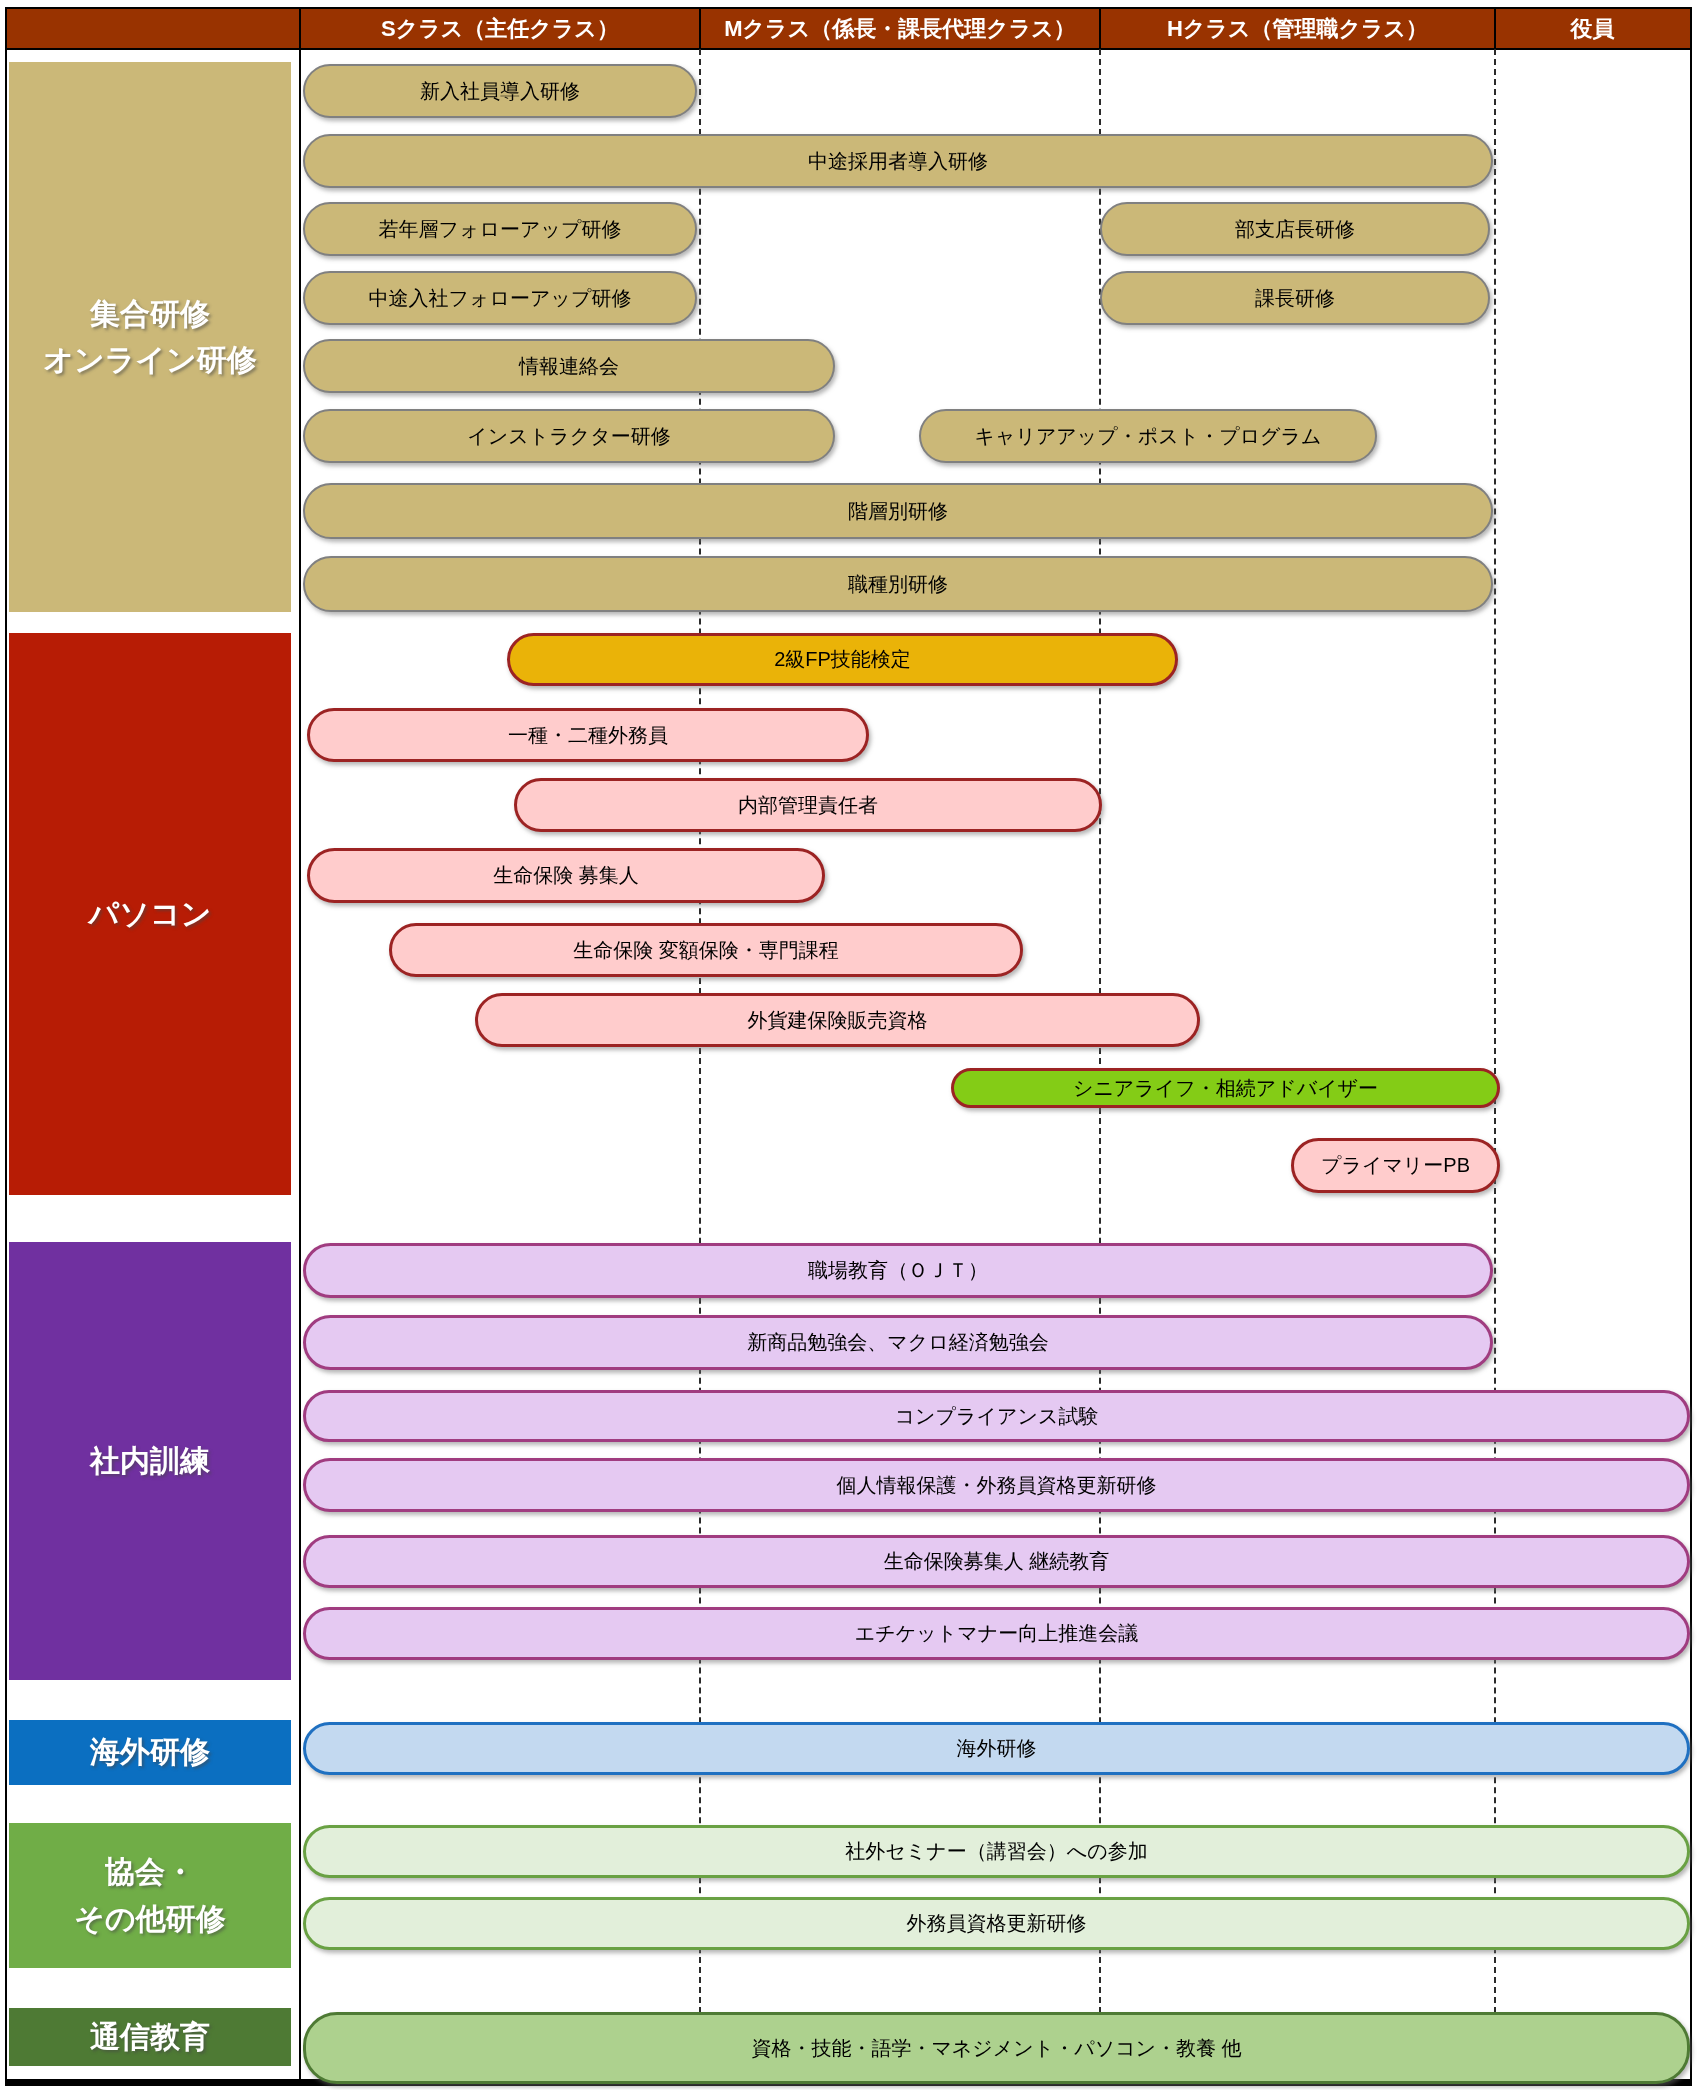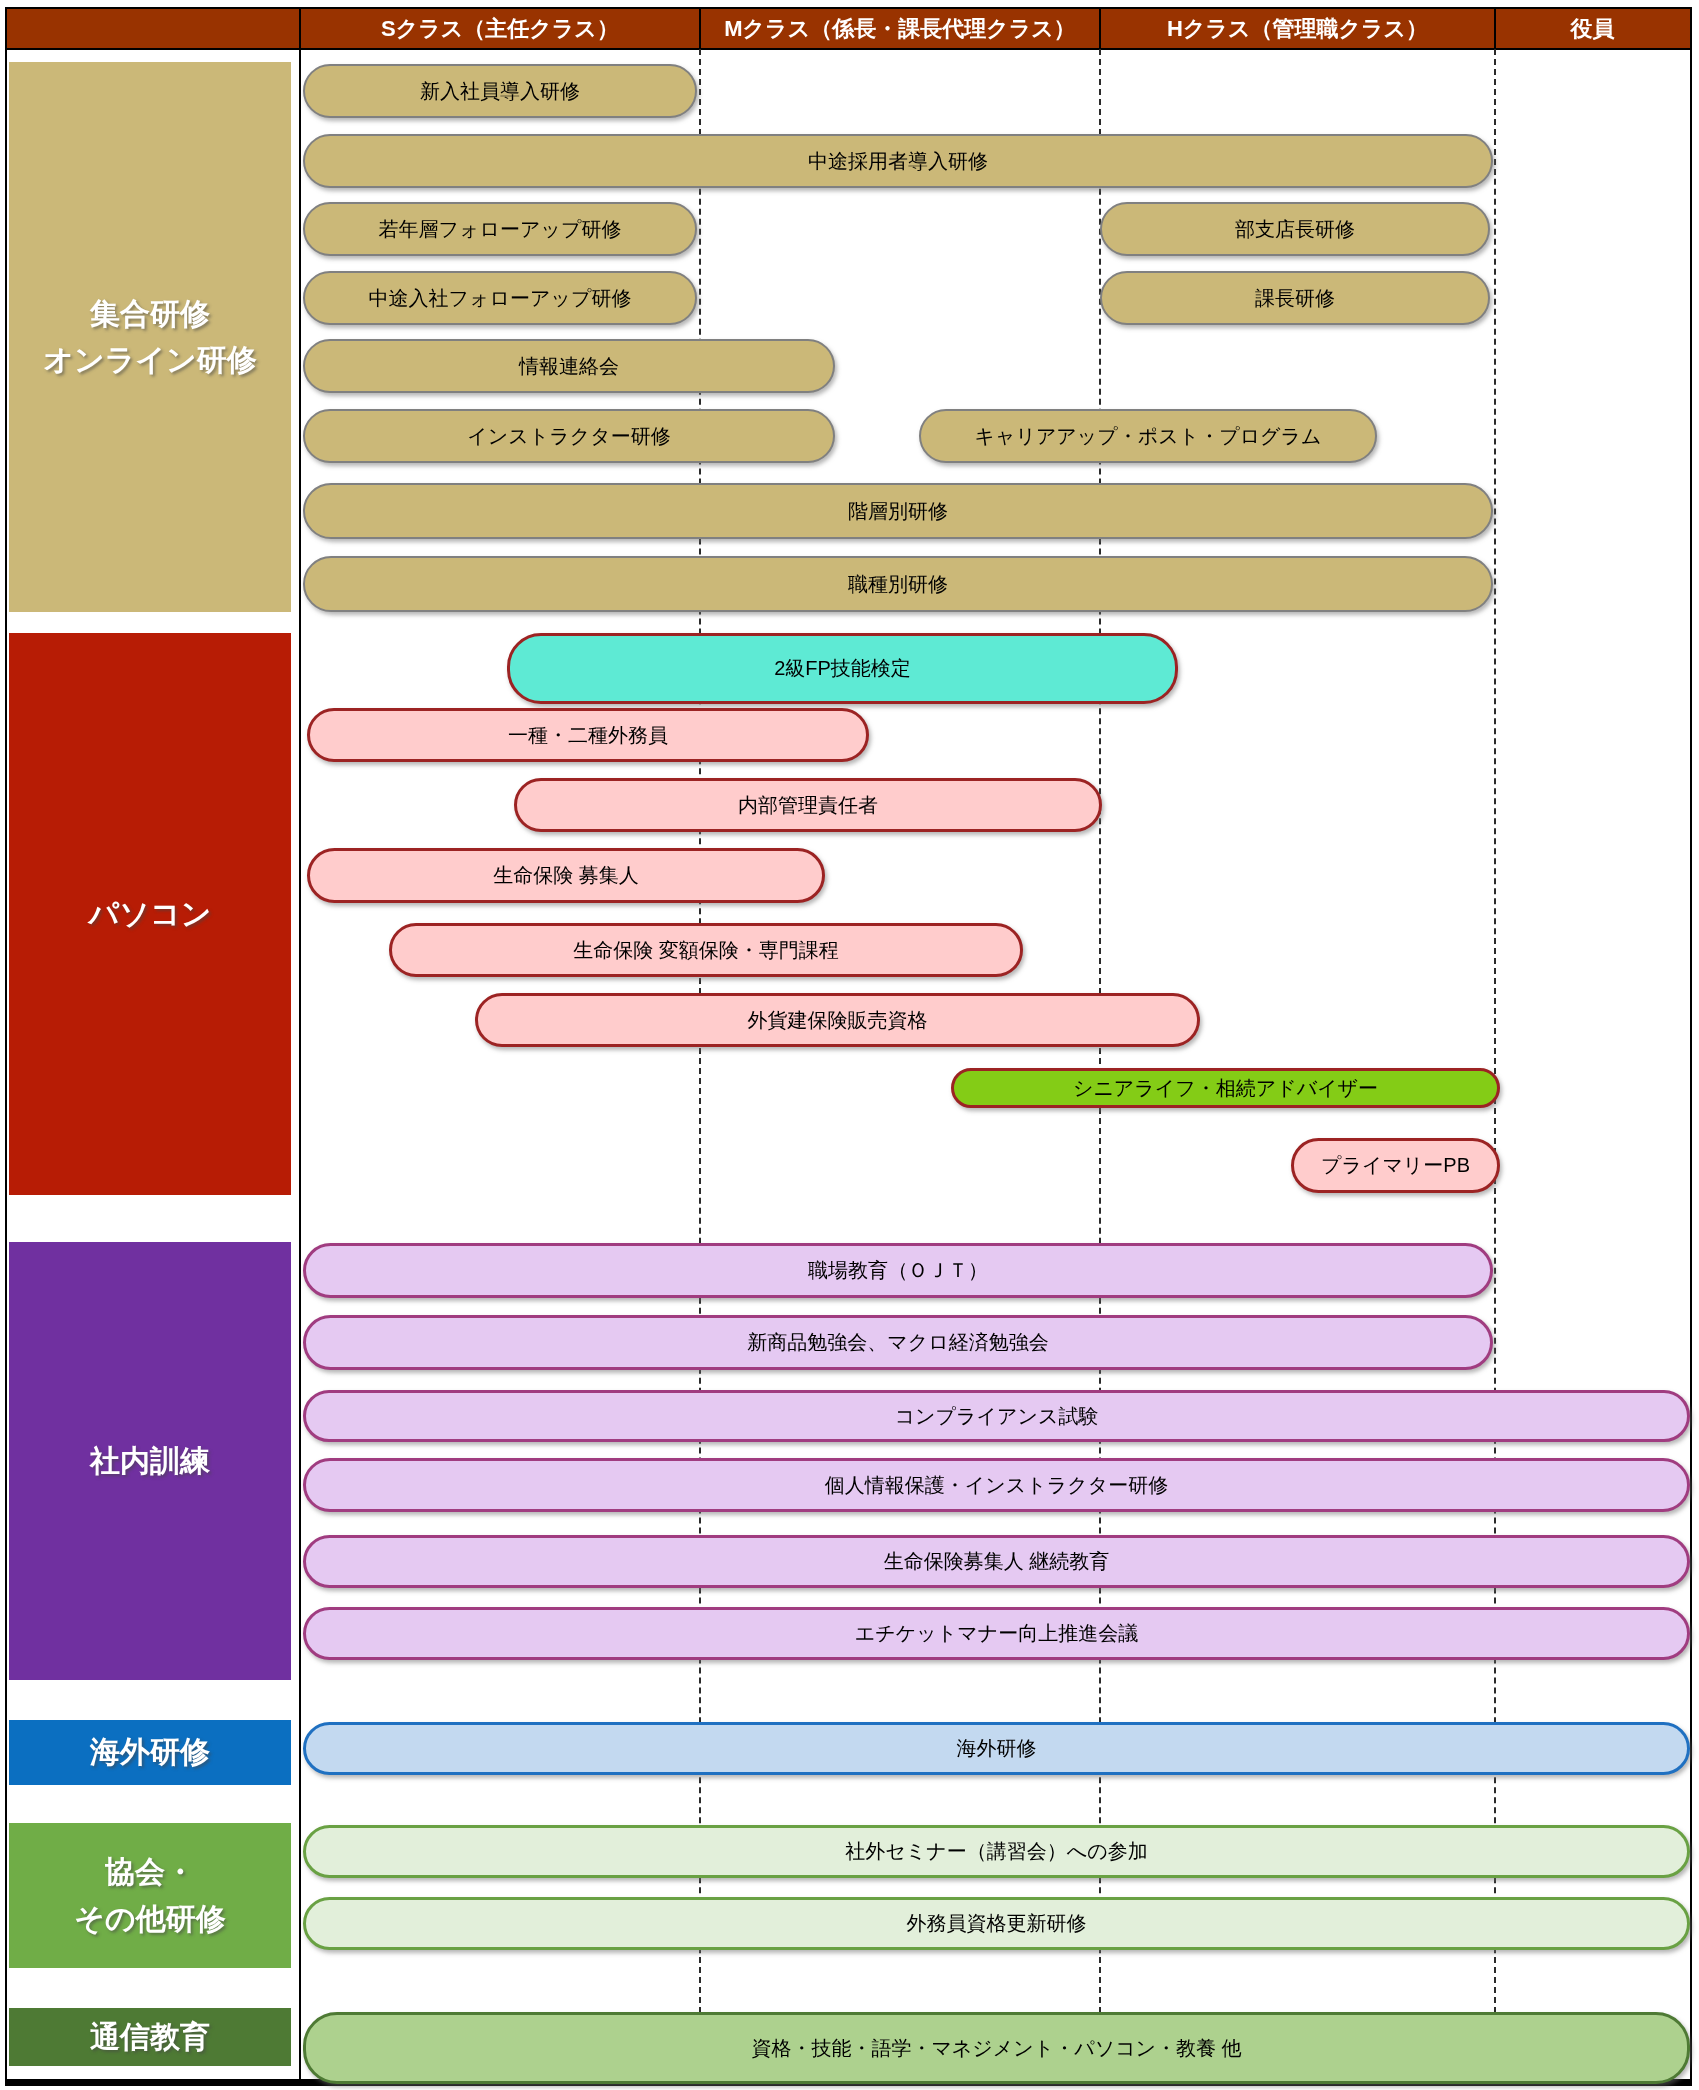--- a/index.html
+++ b/index.html
@@ -55,35 +55,35 @@
     <div class="pill tan" style="left: 303px; top: 271px; width: 394px; height: 54px; background: rgb(203, 184, 120); border-color: rgb(128, 128, 128);">中途入社フォローアップ研修</div>
     <div class="pill tan" style="left: 1100px; top: 271px; width: 390px; height: 54px; background: rgb(203, 184, 120); border-color: rgb(128, 128, 128);">課長研修</div>
     <div class="pill tan" style="left: 303px; top: 339px; width: 532px; height: 54px; background: rgb(203, 184, 120); border-color: rgb(128, 128, 128);">情報連絡会</div>
     <div class="pill tan" style="left: 303px; top: 409px; width: 532px; height: 54px; background: rgb(203, 184, 120); border-color: rgb(128, 128, 128);">インストラクター研修</div>
     <div class="pill tan" style="left: 919px; top: 409px; width: 458px; height: 54px; background: rgb(203, 184, 120); border-color: rgb(128, 128, 128);">キャリアアップ・ポスト・プログラム</div>
     <div class="pill tan" style="left: 303px; top: 483px; width: 1190px; height: 56px; background: rgb(203, 184, 120); border-color: rgb(128, 128, 128);">階層別研修</div>
     <div class="pill tan" style="left: 303px; top: 556px; width: 1190px; height: 56px; background: rgb(203, 184, 120); border-color: rgb(128, 128, 128);">職種別研修</div>
     <div class="block" style="top: 633px; height: 562px; background: rgb(183, 28, 5);">
       <div>パソコン</div>
     </div>
-    <div class="pill" style="left: 507px; top: 633px; width: 671px; height: 71px; background: #5eead4; border-color: rgb(156, 35, 35);">2級FP技能検定</div>
+    <div class="pill" style="left: 507px; top: 633px; width: 671px; height: 53px; background: #eab308; border-color: rgb(156, 35, 35);">2級FP技能検定</div>
     <div class="pill" style="left: 307px; top: 708px; width: 562px; height: 54px; background: rgb(255, 204, 204); border-color: rgb(156, 35, 35);">一種・二種外務員</div>
     <div class="pill" style="left: 514px; top: 778px; width: 588px; height: 54px; background: rgb(255, 204, 204); border-color: rgb(156, 35, 35);">内部管理責任者</div>
     <div class="pill" style="left: 307px; top: 848px; width: 518px; height: 55px; background: rgb(255, 204, 204); border-color: rgb(156, 35, 35);">生命保険 募集人</div>
     <div class="pill" style="left: 389px; top: 923px; width: 634px; height: 54px; background: rgb(255, 204, 204); border-color: rgb(156, 35, 35);">生命保険 変額保険・専門課程</div>
     <div class="pill" style="left: 475px; top: 993px; width: 725px; height: 54px; background: rgb(255, 204, 204); border-color: rgb(156, 35, 35); text-align: right;">外貨建保険販売資格</div>
     <div class="pill" style="left: 951px; top: 1068px; width: 549px; height: 40px; background: #84cc16; border-color: rgb(156, 35, 35);">シニアライフ・相続アドバイザー</div>
     <div class="pill" style="left: 1291px; top: 1138px; width: 209px; height: 55px; background: rgb(255, 204, 204); border-color: rgb(156, 35, 35);">プライマリーPB</div>
     <div class="block" style="top: 1242px; height: 438px; background: rgb(112, 48, 160);">
       <div>社内訓練</div>
     </div>
     <div class="pill" style="left: 303px; top: 1243px; width: 1190px; height: 55px; background: rgb(229, 201, 242); border-color: rgb(160, 60, 128);">職場教育（ＯＪＴ）</div>
     <div class="pill" style="left: 303px; top: 1315px; width: 1190px; height: 55px; background: rgb(229, 201, 242); border-color: rgb(160, 60, 128);">新商品勉強会、マクロ経済勉強会</div>
     <div class="pill" style="left: 303px; top: 1390px; width: 1387px; height: 52px; background: rgb(229, 201, 242); border-color: rgb(160, 60, 128);">コンプライアンス試験</div>
-    <div class="pill" style="left: 303px; top: 1458px; width: 1387px; height: 54px; background: rgb(229, 201, 242); border-color: rgb(160, 60, 128);">個人情報保護・インストラクター研修</div>
+    <div class="pill" style="left: 303px; top: 1458px; width: 1387px; height: 54px; background: rgb(229, 201, 242); border-color: rgb(160, 60, 128);">個人情報保護・外務員資格更新研修</div>
     <div class="pill" style="left: 303px; top: 1535px; width: 1387px; height: 53px; background: rgb(229, 201, 242); border-color: rgb(160, 60, 128);">生命保険募集人 継続教育</div>
     <div class="pill" style="left: 303px; top: 1607px; width: 1387px; height: 53px; background: rgb(229, 201, 242); border-color: rgb(160, 60, 128);">エチケットマナー向上推進会議</div>
     <div class="block" style="top: 1720px; height: 65px; background: rgb(11, 111, 193);">
       <div>海外研修</div>
     </div>
     <div class="pill" style="left: 303px; top: 1722px; width: 1387px; height: 53px; background: rgb(195, 217, 240); border-color: rgb(31, 112, 193);">海外研修</div>
     <div class="block" style="top: 1823px; height: 145px; background: rgb(112, 173, 71);">
       <div>協会・</div>
       <div>その他研修</div>
     </div>

